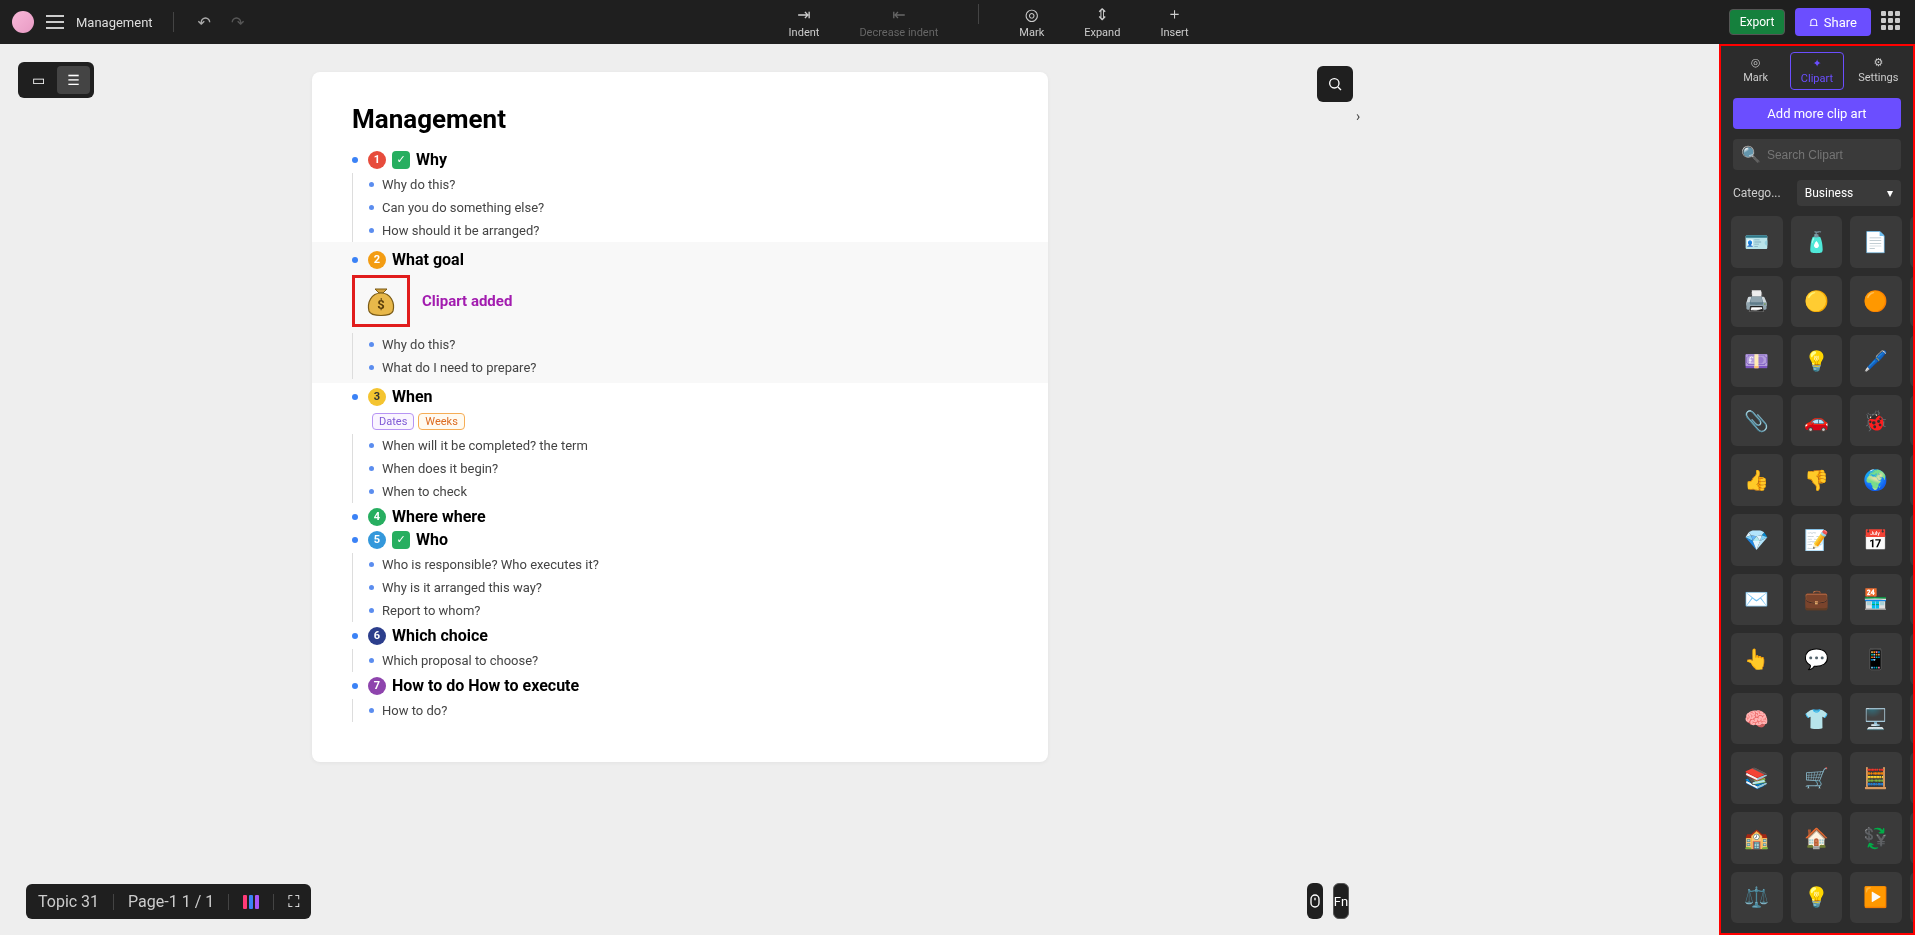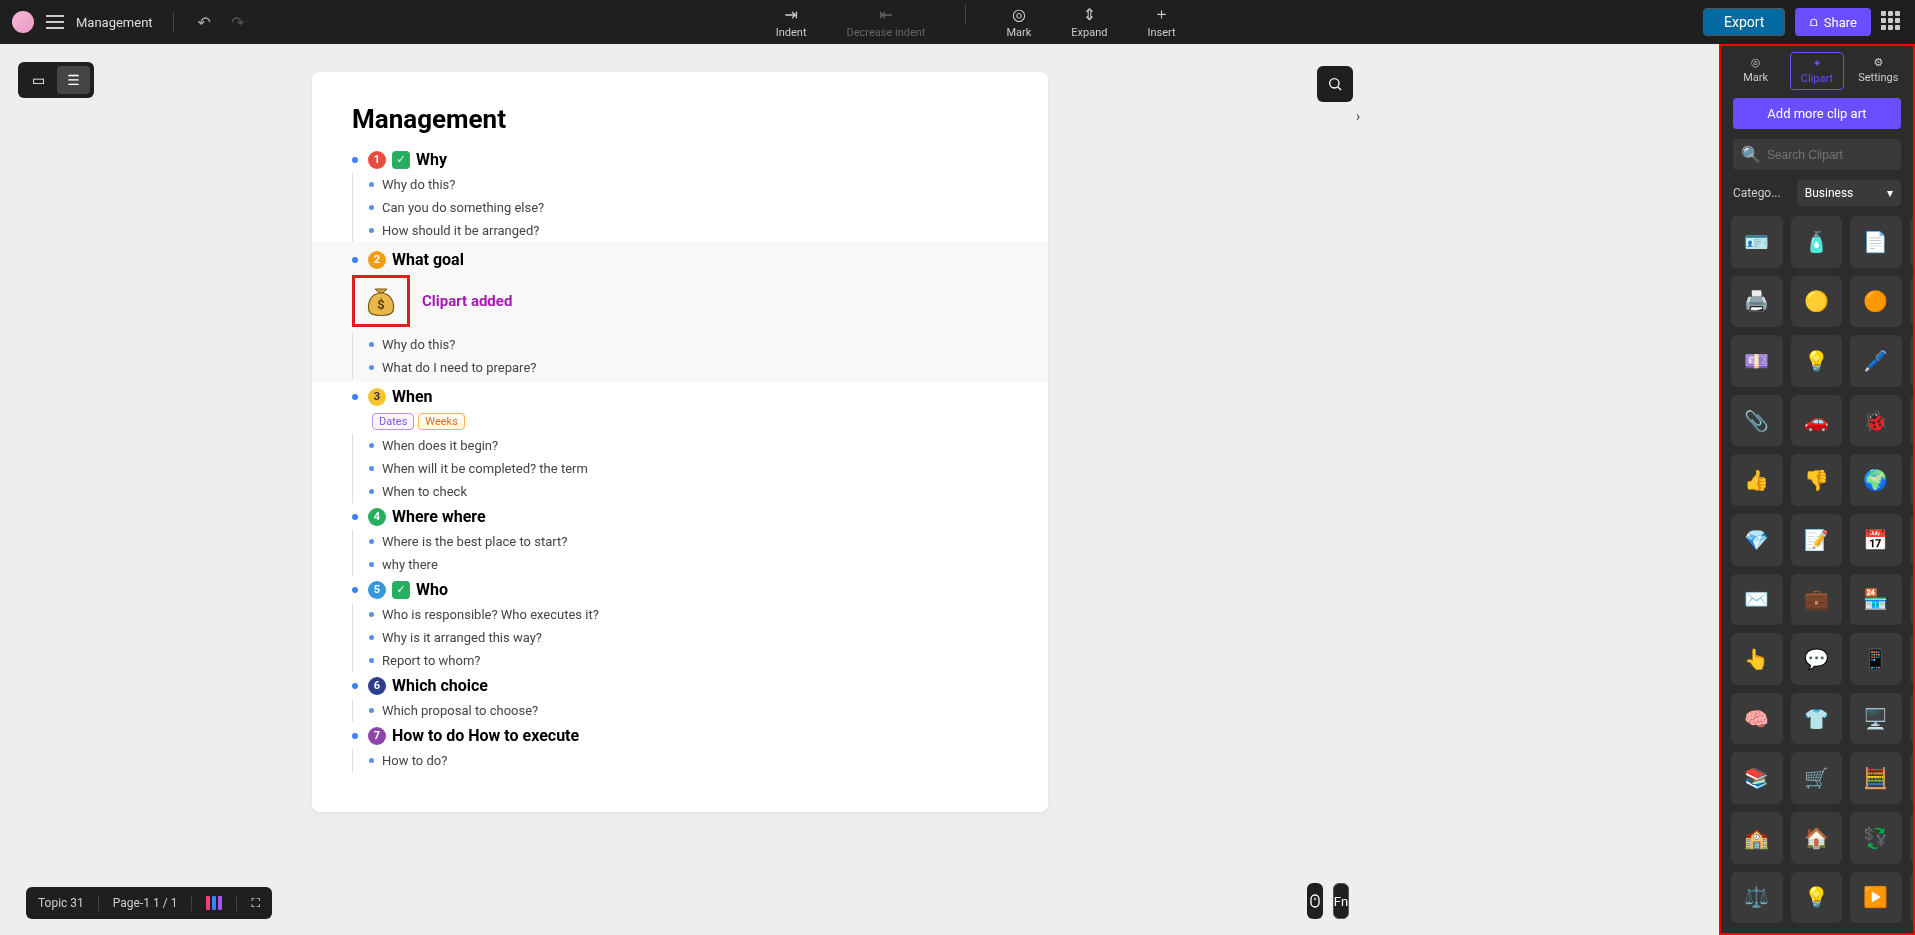--- a/index.html
+++ b/index.html
@@ -12,21 +12,21 @@
 .hamburger { width: 18px; height: 14px; display: flex; flex-direction: column; justify-content: space-between; cursor: pointer; }
 .hamburger span { height: 2px; background: #ccc; }
 .doc-title { font-size: 13px; color: #ddd; }
 .divider-v { width: 1px; height: 20px; background: #444; margin: 0 8px; }
 .history-btn { color: #aaa; font-size: 16px; cursor: pointer; padding: 4px; }
 .topbar-center { flex: 1; display: flex; justify-content: center; gap: 24px; }
 .toolbar-btn { display: flex; flex-direction: column; align-items: center; gap: 2px; color: #ccc; cursor: pointer; font-size: 11px; padding: 2px 8px; }
 .toolbar-btn.disabled { color: #666; cursor: default; }
 .toolbar-icon { font-size: 16px; height: 18px; display: flex; align-items: center; }
 .topbar-right { display: flex; align-items: center; gap: 10px; flex: 0 0 auto; }
-.export-btn { background: #0369a1; border: 1px solid #555; color: #fff; padding: 5px 20px; border-radius: 4px; font-size: 14px; cursor: pointer; }
+.export-btn { background: #15803d; border: 1px solid #555; color: #fff; padding: 5px 10px; border-radius: 4px; font-size: 12px; cursor: pointer; }
 .share-btn { background: #6b4eff; color: #fff; padding: 6px 14px; border-radius: 4px; font-size: 13px; cursor: pointer; display: flex; align-items: center; gap: 6px; }
 .apps-btn { width: 22px; height: 22px; display: grid; grid-template-columns: repeat(3,5px); grid-template-rows: repeat(3,5px); gap: 2px; cursor: pointer; }
 .apps-btn span { background: #ccc; border-radius: 1px; }
 
 
 .canvas { position: absolute; top: 44px; left: 0; right: 0; bottom: 0; background: #eeeeee; }
 .view-toggle { position: absolute; left: 18px; top: 18px; background: #1f1f1f; border-radius: 6px; display: flex; padding: 4px; gap: 2px; }
 .view-toggle .seg { padding: 6px 10px; border-radius: 4px; display: flex; align-items: center; cursor: pointer; color: #fff; font-size: 14px; }
 .view-toggle .seg.active { background: #444; }
 
@@ -61,21 +61,21 @@
 .add-clipart-btn { margin:0 12px 10px; background:#6b4eff; color:#fff; text-align:center; padding:8px 4px; border-radius:4px; font-size:13px; cursor:pointer; }
 .search-clipart { margin:0 12px 10px; background:#3a3a3a; padding:6px 8px; border-radius:4px; display:flex; align-items:center; gap:6px; }
 .search-clipart input { background:transparent; border:none; color:#aaa; font-size:12px; outline:none; width:100%; }
 .category-row { display:flex; align-items:center; gap:16px; margin:0 12px 10px; font-size:12px; color:#ccc; }
 .category-select { flex:1; background:#3a3a3a; padding:6px 8px; border-radius:4px; display:flex; justify-content:space-between; align-items:center; cursor:pointer; color:#fff; font-size:12px; }
 .clipart-grid { flex:1; overflow-y:auto; padding:0 10px 10px; display:grid; grid-template-columns: repeat(4, 1fr); gap:8px; }
 .clipart-item { aspect-ratio:1/1; background:#3a3a3a; border-radius:6px; display:flex; align-items:center; justify-content:center; font-size:20px; cursor:pointer; }
 .clipart-grid::-webkit-scrollbar { width:6px; } .clipart-grid::-webkit-scrollbar-thumb { background:#555; border-radius:3px; }
 
 
-.bottom-bar { position: absolute; left: 26px; bottom: 16px; background:#1f1f1f; border-radius:6px; padding:8px 12px; display:flex; align-items:center; gap:14px; color:#ccc; font-size:12px; }
+.bottom-bar { position: absolute; left: 26px; bottom: 16px; background:#1f1f1f; border-radius:6px; padding:8px 12px; display:flex; align-items:center; gap:14px; color:#ccc; font-size:16px; }
 .bottom-bar .sep { width:1px; height:16px; background:#444; }
 .color-bars { display:flex; gap:2px; }
 .color-bars span { width:4px; height:14px; border-radius:1px; }
 .expand-icon { cursor:pointer; color:#fff; }
 
 .float-right-btns { position:absolute; right:566px; bottom:16px; display:flex; gap:10px; }
 .dark-square-btn { width:16px; height:36px; background:#1f1f1f; border-radius:6px; display:flex; align-items:center; justify-content:center; color:#fff; cursor:pointer; font-size:13px; }
 .dark-square-btn.outline { border:1px solid #555; }
 
 svg { display:block; }
@@ -209,49 +209,39 @@
         <div class="outline-item">
     <span class="blue-dot"></span>
     <span class="num-badge nb-yellow">3</span>
 
     <span class="topic-label">When</span>
   </div>
         <div style="margin-left:20px; margin-bottom:4px;"><span class="pill pill-purple">Dates</span><span class="pill pill-orange">Weeks</span></div>
         <div class="sub-list">
           <div class="sub-item">
       <span class="li-dot"></span>
+      <span>When will it be completed? the term</span>
+    </div>
+          <div class="sub-item">
+      <span class="li-dot"></span>
       <span>When does it begin?</span>
     </div>
           <div class="sub-item">
       <span class="li-dot"></span>
-      <span>When will it be completed? the term</span>
-    </div>
-          <div class="sub-item">
-      <span class="li-dot"></span>
       <span>When to check</span>
     </div>
         </div>
       </div>
       <div class="">
         <div class="outline-item">
     <span class="blue-dot"></span>
     <span class="num-badge nb-green">4</span>
 
     <span class="topic-label">Where where</span>
   </div>
-        <div class="sub-list">
-          <div class="sub-item">
-      <span class="li-dot"></span>
-      <span>Where is the best place to start?</span>
-    </div>
-          <div class="sub-item">
-      <span class="li-dot"></span>
-      <span>why there</span>
-    </div>
-        </div>
       </div>
       <div class="">
         <div class="outline-item">
     <span class="blue-dot"></span>
     <span class="num-badge nb-blue">5</span>
     <span class="check-badge">✓</span>
     <span class="topic-label">Who</span>
   </div>
         <div class="sub-list">
           <div class="sub-item">

